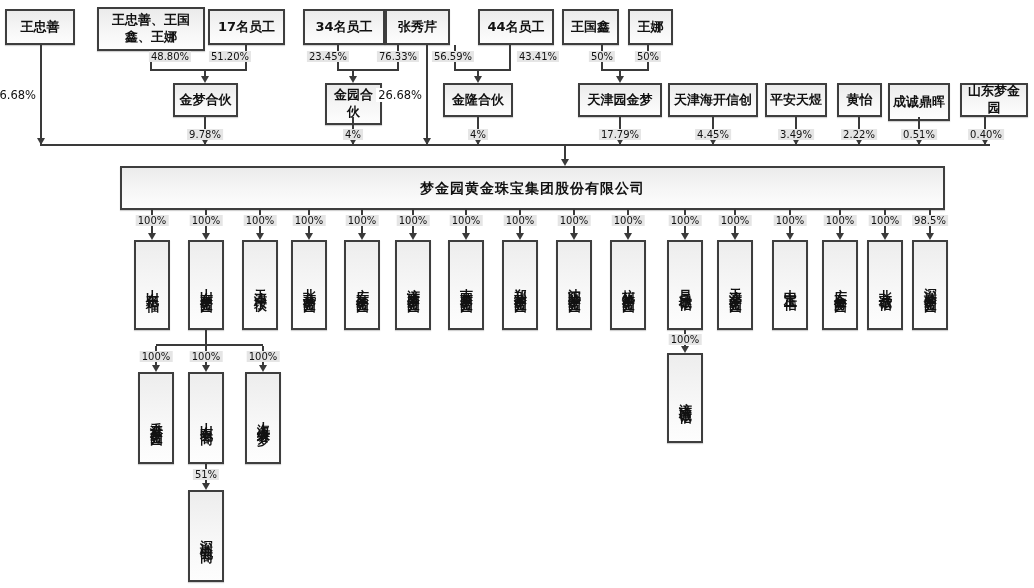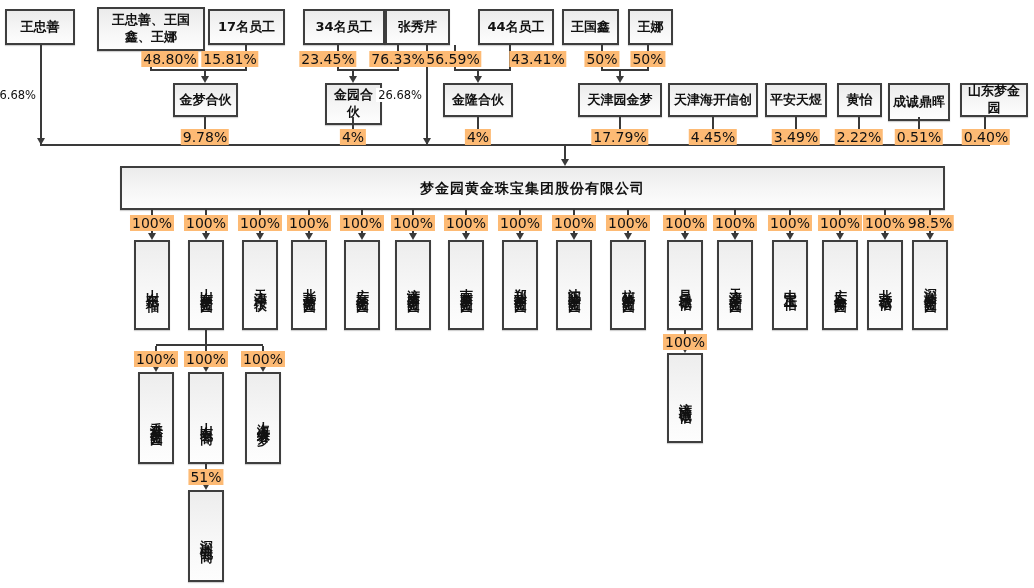--- a/index.html
+++ b/index.html
@@ -23,22 +23,22 @@
     display:flex; align-items:center; justify-content:center;
     writing-mode:vertical-rl; text-orientation:upright;
     font-size:13px; font-weight:bold; letter-spacing:3px;
     box-shadow:0 1px 1px rgba(0,0,0,.18);
   }
   .vl { position:absolute; width:2px; background:#3a3a3a; }
   .hl { position:absolute; height:2px; background:#3a3a3a; }
   .ar { position:absolute; width:0; height:0;
         border-left:4px solid transparent; border-right:4px solid transparent;
         border-top:7px solid #3a3a3a; }
-  .p  { position:absolute; transform:translateX(-50%); background:#fdba74;
-        font-size:14px; padding:0 2px; white-space:nowrap; z-index:3; }
+  .p  { position:absolute; transform:translateX(-50%); background:#e5e5e5;
+        font-size:10px; padding:0 2px; white-space:nowrap; z-index:3; }
   .pr { position:absolute; background:#fff; font-size:11.5px; padding:0 2px;
         white-space:nowrap; text-align:right; z-index:3; }
   .company { font-size:14px; letter-spacing:1px; }
 </style>
 </head>
 <body>
 
 <div class="b" style="left:5px;top:9px;width:70px;height:36px">王忠善</div>
 <div class="b" style="left:97px;top:7px;width:108px;height:44px">王忠善、王国鑫、王娜</div>
 <div class="b" style="left:208px;top:9px;width:77px;height:36px">17名员工</div>
@@ -47,21 +47,21 @@
 <div class="b" style="left:478px;top:9px;width:76px;height:36px">44名员工</div>
 <div class="b" style="left:562px;top:9px;width:57px;height:36px">王国鑫</div>
 <div class="b" style="left:628px;top:9px;width:45px;height:36px">王娜</div>
 
 <div class="vl" style="left:150px;top:51px;height:20px"></div>
 <div class="vl" style="left:245px;top:45px;height:26px"></div>
 <div class="hl" style="left:151px;top:69px;width:95px"></div>
 <div class="vl" style="left:204px;top:71px;height:6px"></div>
 <div class="ar" style="left:201px;top:76px"></div>
 <div class="p" style="left:170px;top:51px">48.80%</div>
-<div class="p" style="left:230px;top:51px">15.81%</div>
+<div class="p" style="left:230px;top:51px">51.20%</div>
 
 <div class="vl" style="left:337px;top:45px;height:26px"></div>
 <div class="vl" style="left:397px;top:45px;height:26px"></div>
 <div class="hl" style="left:338px;top:69px;width:60px"></div>
 <div class="vl" style="left:352px;top:71px;height:6px"></div>
 <div class="ar" style="left:349px;top:76px"></div>
 <div class="p" style="left:328px;top:51px">23.45%</div>
 <div class="p" style="left:398px;top:51px">76.33%</div>
 
 <div class="vl" style="left:454px;top:45px;height:26px"></div>

